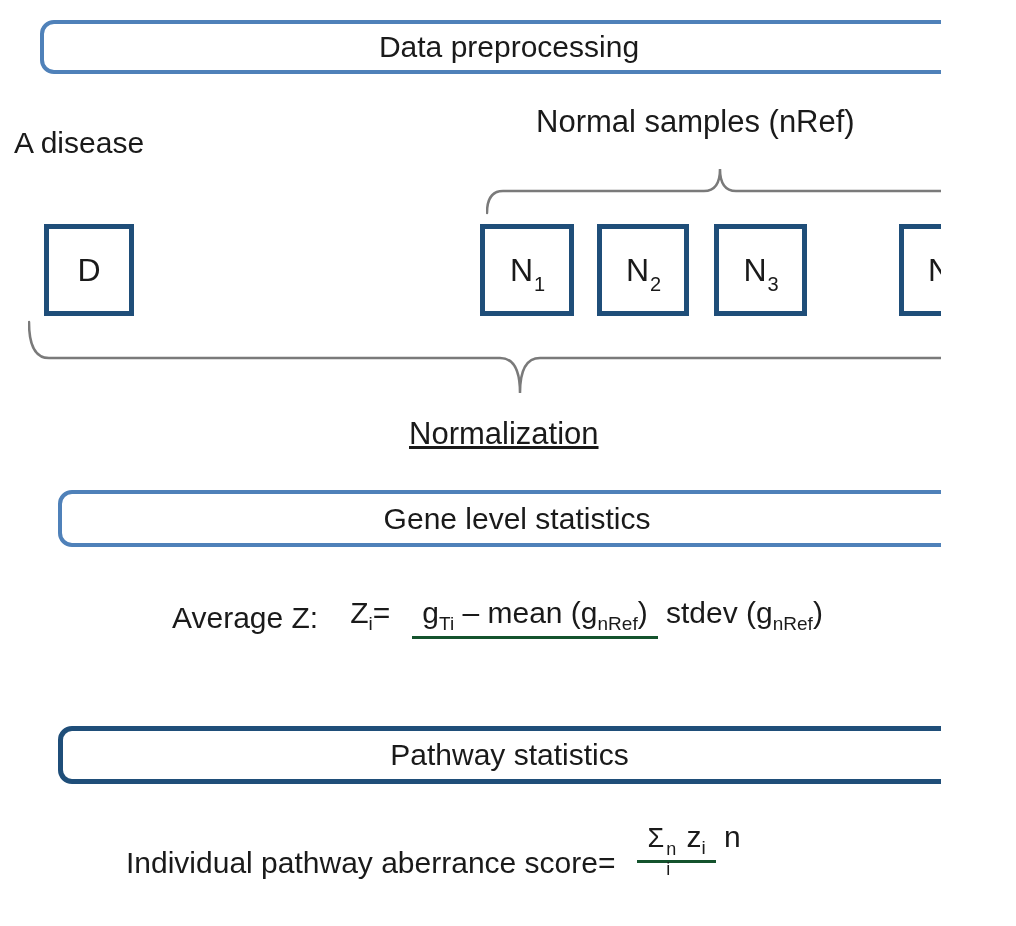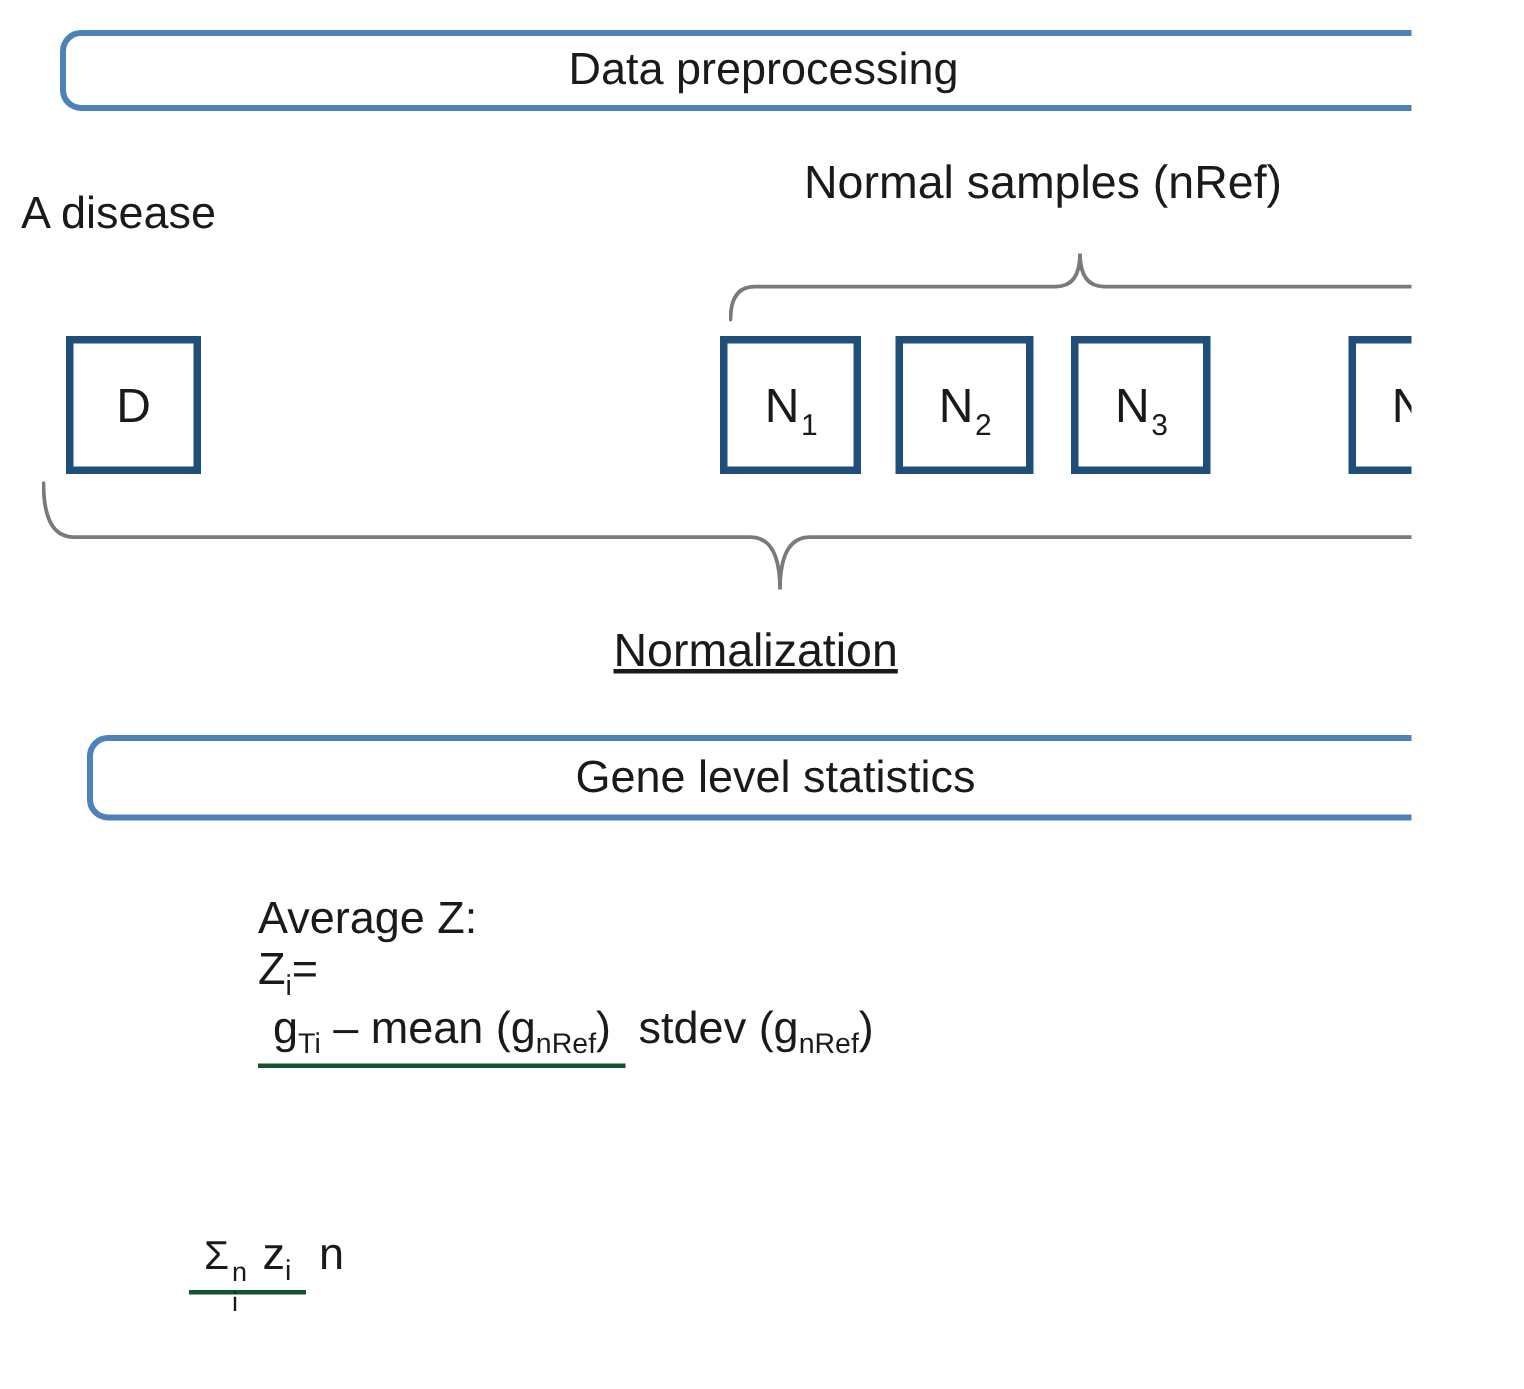--- a/index.html
+++ b/index.html
@@ -24,21 +24,21 @@
   .sample-box{
     position:absolute;top:224px;height:92px;border:5px solid var(--dark-blue);
     background:#ffffff;display:flex;align-items:center;justify-content:center;
     font-size:32px;
   }
   .sample-box sub{font-size:20px;position:relative;top:14px;left:1px;}
 
   .brace{position:absolute;}
   .brace path{fill:none;stroke:var(--brace-gray);stroke-width:2.5;stroke-linecap:round;}
 
-  .formula{position:absolute;display:flex;align-items:flex-start;font-size:30px;white-space:nowrap;flex-direction:column;}
+  .formula{position:absolute;display:flex;align-items:flex-end;font-size:30px;white-space:nowrap;}
   .formula sub{font-size:19px;}
   .frac{display:inline-block;text-align:center;}
   .frac .num{padding:2px 10px 7px;border-bottom:3px solid #14532d;}
   .frac .den{padding-top:7px;}
   .gap-lg{margin-right:32px;}
   .gap-md{margin-right:22px;}
   .sigma{font-size:27px;}
   .supsub{display:inline-flex;flex-direction:column;font-size:18px;line-height:1.1;vertical-align:-8px;text-align:left;margin:0 2px 0 2px;}
   .ital{}
 </style>
@@ -92,22 +92,26 @@
 
   <div class="formula" style="left:172px;top:596px;">
     <span class="gap-lg">Average Z:</span>
     <span class="gap-md"><span>Z</span><sub>i</sub><span>=</span></span>
     <span class="frac">
       <span class="num"><span>g</span><sub>Ti</sub><span> – mean (g</span><sub>nRef</sub><span>)</span></span>
       <span class="den"><span>stdev (g</span><sub>nRef</sub><span>)</span></span>
     </span>
   </div>
 
+  <div class="flow-box dark" style="left:58px;top:726px;width:903px;height:58px;">
+    <span>Pathway statistics</span>
+  </div>
 
   <div class="formula" style="left:126px;top:820px;">
+    <span class="gap-md">Individual pathway aberrance score=</span>
     <span class="frac">
       <span class="num"><span class="sigma">Σ</span><span class="supsub">
             <span>n</span>
             <span>i</span>
           </span>&nbsp;<span class="ital"><span>z</span><sub>i</sub></span></span>
       <span class="den">n</span>
     </span>
   </div>
 
 </div>

